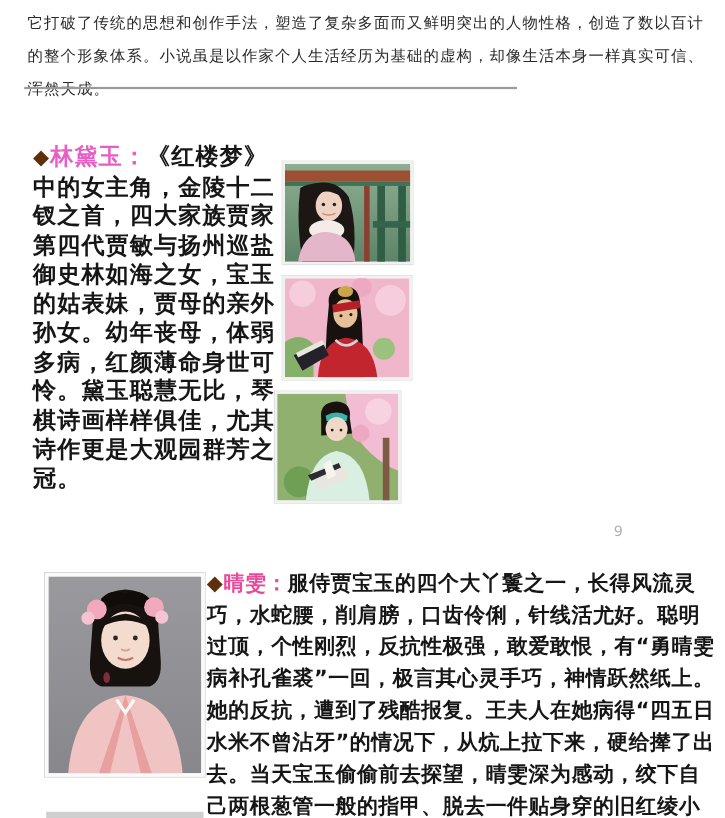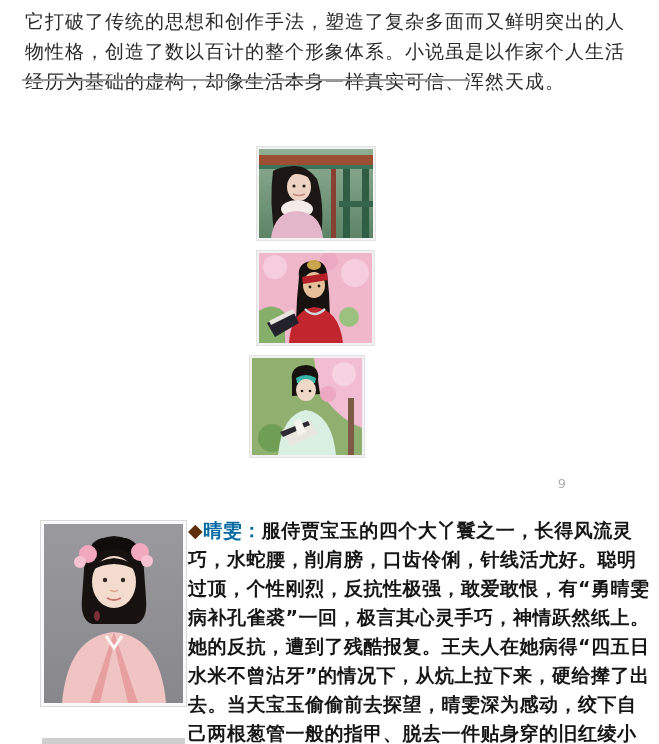--- a/index.html
+++ b/index.html
@@ -2,21 +2,21 @@
 <html><head>
 <meta charset="utf-8">
 <style>
   html,body{margin:0;padding:0;background:#fff;}
   .page{
     position:relative;width:659px;height:744px;background:#ffffff;overflow:hidden;
     font-family:"DejaVu Sans","Liberation Sans",sans-serif;
   }
   .intro{
     position:absolute;left:25px;top:6px;width:618px;margin:0;
-    font-size:19px;line-height:30px;letter-spacing:1px;color:#2a2a2a;
+    font-size:14px;line-height:30px;letter-spacing:1px;color:#2a2a2a;
   }
   .divider{
     position:absolute;left:22px;top:79px;width:448px;height:0;
     border-top:2px solid #9a9a9a;
   }
   .char-text{position:absolute;font-weight:700;color:#161616;}
   .char-text .bullet{font-size:19px;}
   .col-left{left:30px;top:129px;width:224px;font-size:21px;line-height:26.5px;letter-spacing:1px;}
   .col-right{left:378px;top:129px;width:262px;font-size:21px;line-height:26.5px;letter-spacing:1px;}
   .col-bottom{left:188px;top:516px;width:463px;font-size:19px;line-height:29px;letter-spacing:0.5px;}
@@ -39,20 +39,23 @@
 </style>
 </head>
 <body>
 
 <div class="page">
 
   <p class="intro">它打破了传统的思想和创作手法，塑造了复杂多面而又鲜明突出的人物性格，创造了数以百计的整个形象体系。小说虽是以作家个人生活经历为基础的虚构，却像生活本身一样真实可信、浑然天成。</p>
 
   <div class="divider"></div>
 
+  <div class="char-text col-left">
+    <span class="bullet" style="color: rgb(94, 47, 13);">◆</span><span style="color: rgb(231, 95, 195);">林黛玉：</span><span>《红楼梦》中的女主角，金陵十二钗之首，四大家族贾家第四代贾敏与扬州巡盐御史林如海之女，宝玉的姑表妹，贾母的亲外孙女。幼年丧母，体弱多病，红颜薄命身世可怜。黛玉聪慧无比，琴棋诗画样样俱佳，尤其诗作更是大观园群芳之冠。</span>
+  </div>
 
 
   <figure class="photo photo1">
     <svg width="114" height="89" viewBox="0 0 114 89">
       <defs>
         <linearGradient id="g1" x1="0" y1="0" x2="0" y2="1">
           <stop offset="0" stop-color="#8fae92"></stop>
             <stop offset="1" stop-color="#5d8468"></stop>
         </linearGradient>
       </defs>
@@ -137,20 +140,20 @@
       <path d="M66 66 Q70 69 74 66" stroke="#d8a18e" stroke-width="1.5" fill="none"></path>
       <path d="M63 74 Q70 78 77 74" stroke="#c4766c" stroke-width="2" fill="none"></path>
       <ellipse cx="53" cy="92" rx="3" ry="5" fill="#7c2f3a"></ellipse>
       <path d="M18 179 Q24 112 70 108 Q116 112 122 179 Z" fill="#f1c4c4"></path>
       <path d="M70 108 L46 179 L56 179 L70 120 L84 179 L94 179 Z" fill="#e79f9f"></path>
       <path d="M62 112 L70 124 L78 112" stroke="#fdf6f2" stroke-width="3" fill="none"></path>
     </svg>
   </figure>
 
   <div class="char-text col-bottom">
-    <span class="bullet" style="color: rgb(94, 47, 13);">◆</span><span style="color: #0369a1;">晴雯：</span><span>服侍贾宝玉的四个大丫鬟之一，长得风流灵巧，水蛇腰，削肩膀，口齿伶俐，针线活尤好。聪明过顶，个性刚烈，反抗性极强，敢爱敢恨，有“勇晴雯病补孔雀裘”一回，极言其心灵手巧，神情跃然纸上。她的反抗，遭到了残酷报复。王夫人在她病得“四五日水米不曾沾牙”的情况下，从炕上拉下来，硬给撵了出去。当天宝玉偷偷前去探望，晴雯深为感动，绞下自己两根葱管一般的指甲、脱去一件贴身穿的旧红绫小袄儿赠给他。当夜，晴雯悲惨死去。</span>
+    <span class="bullet" style="color: rgb(94, 47, 13);">◆</span><span style="color: #ec4899;">晴雯：</span><span>服侍贾宝玉的四个大丫鬟之一，长得风流灵巧，水蛇腰，削肩膀，口齿伶俐，针线活尤好。聪明过顶，个性刚烈，反抗性极强，敢爱敢恨，有“勇晴雯病补孔雀裘”一回，极言其心灵手巧，神情跃然纸上。她的反抗，遭到了残酷报复。王夫人在她病得“四五日水米不曾沾牙”的情况下，从炕上拉下来，硬给撵了出去。当天宝玉偷偷前去探望，晴雯深为感动，绞下自己两根葱管一般的指甲、脱去一件贴身穿的旧红绫小袄儿赠给他。当夜，晴雯悲惨死去。</span>
   </div>
 
   <div class="page-number">9</div>
 
   <div class="cutoff-bar"></div>
 
 </div>
 
 </body></html>

